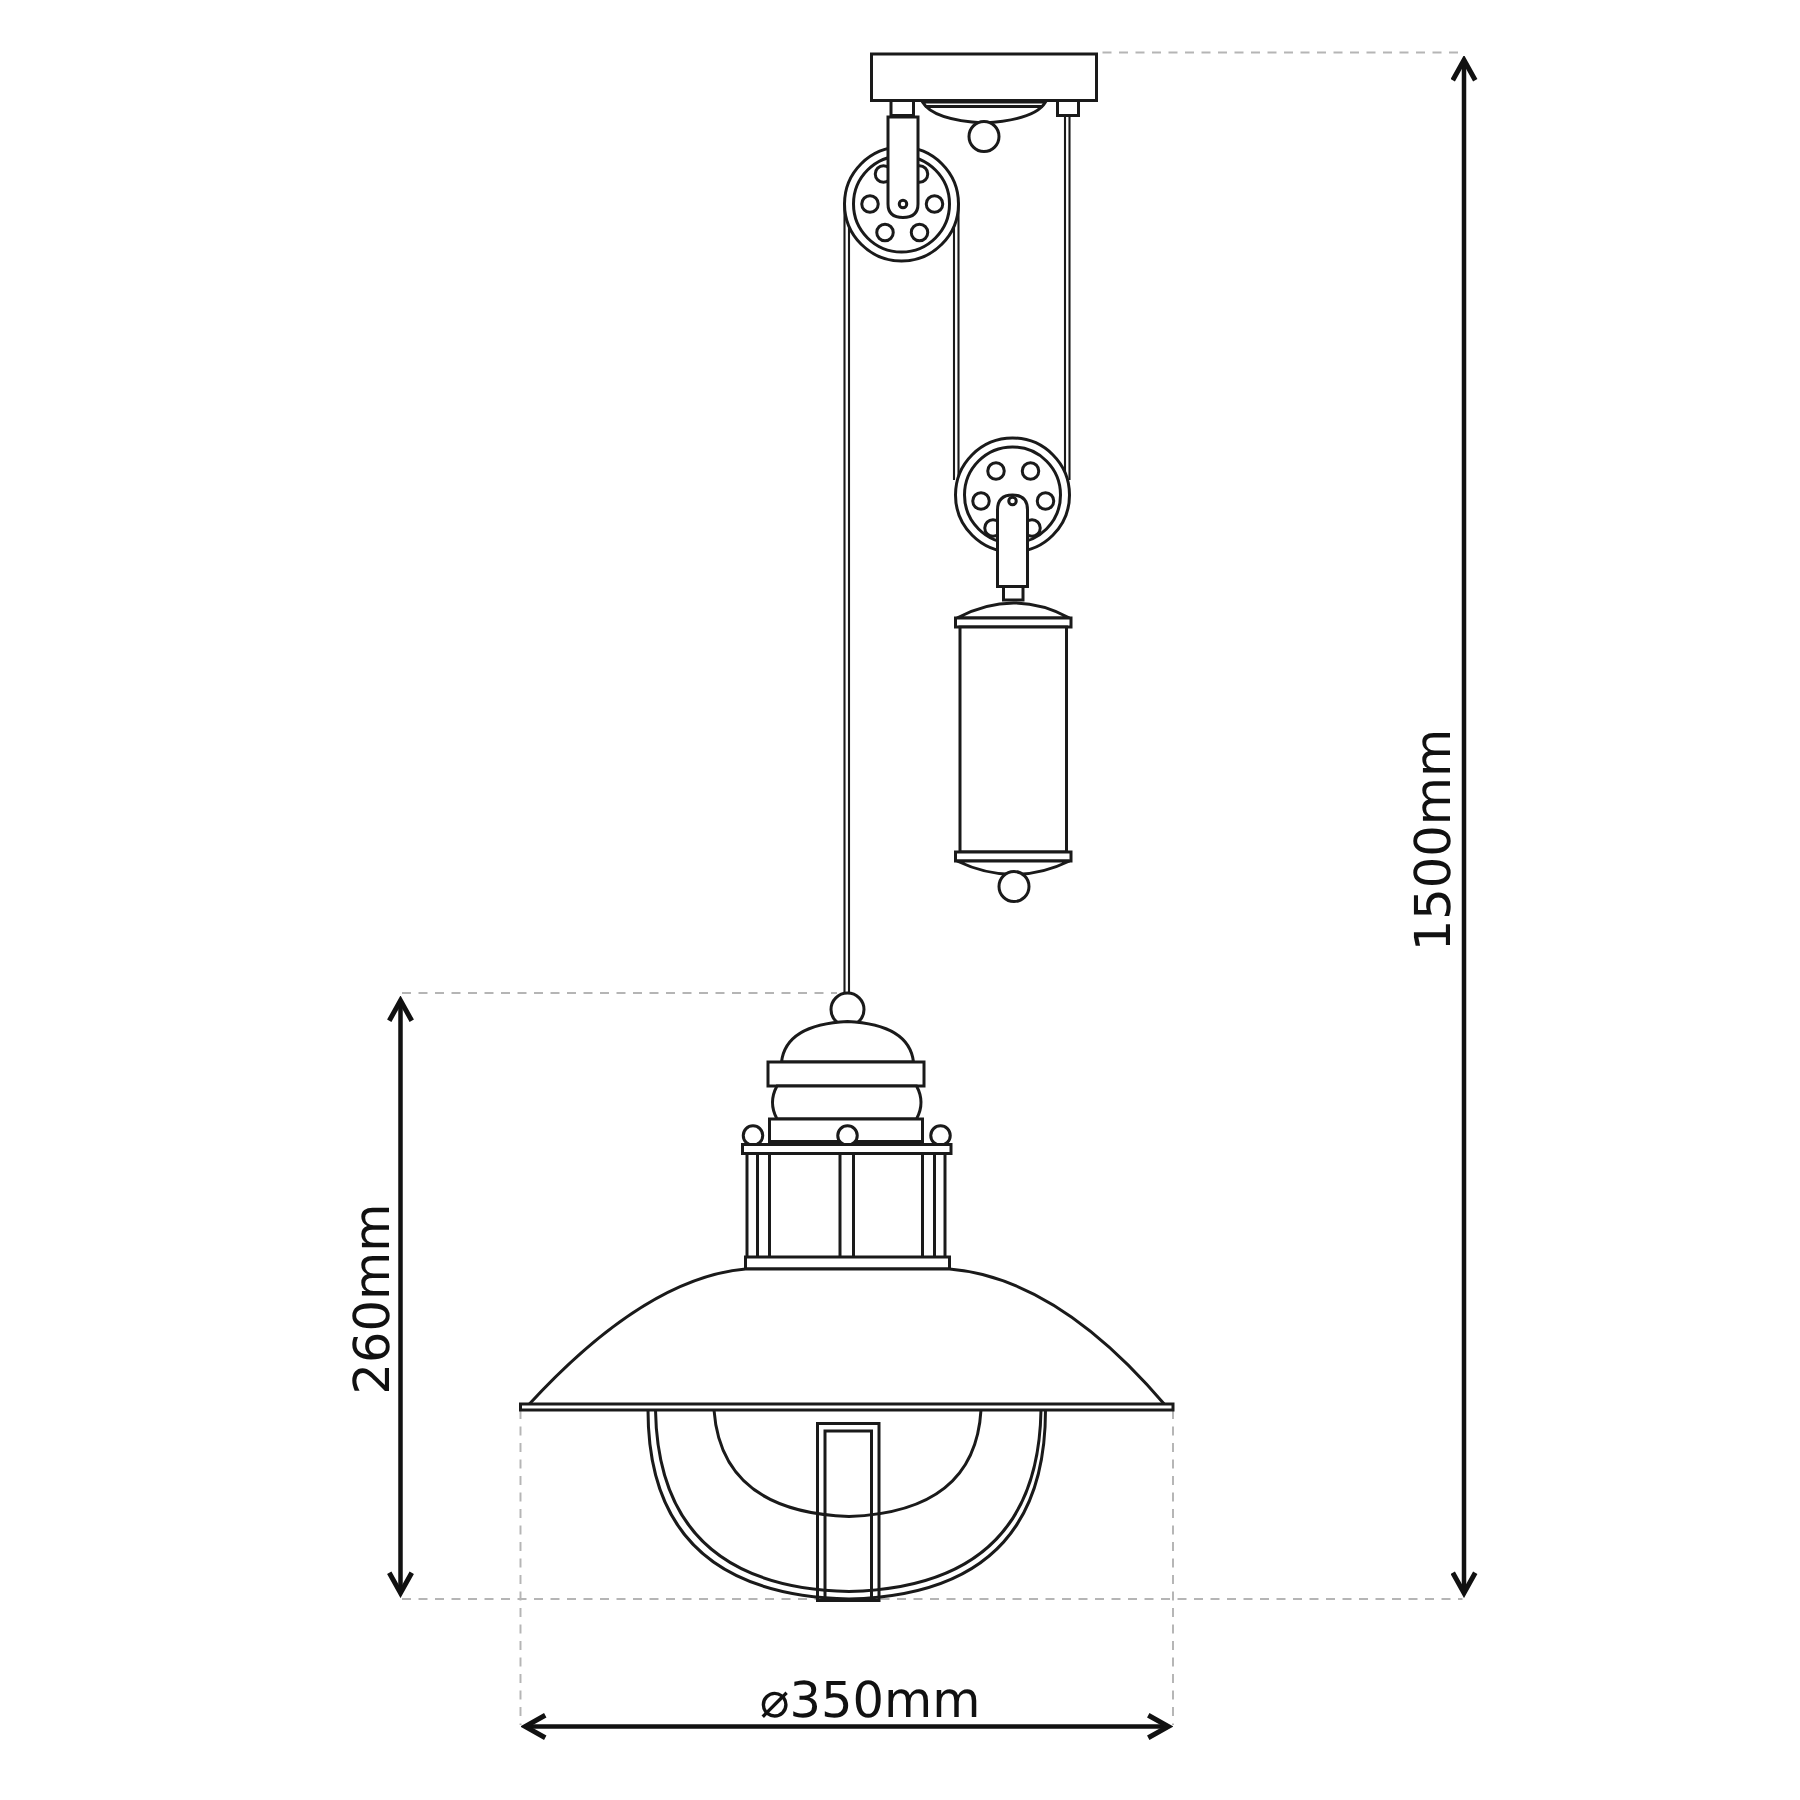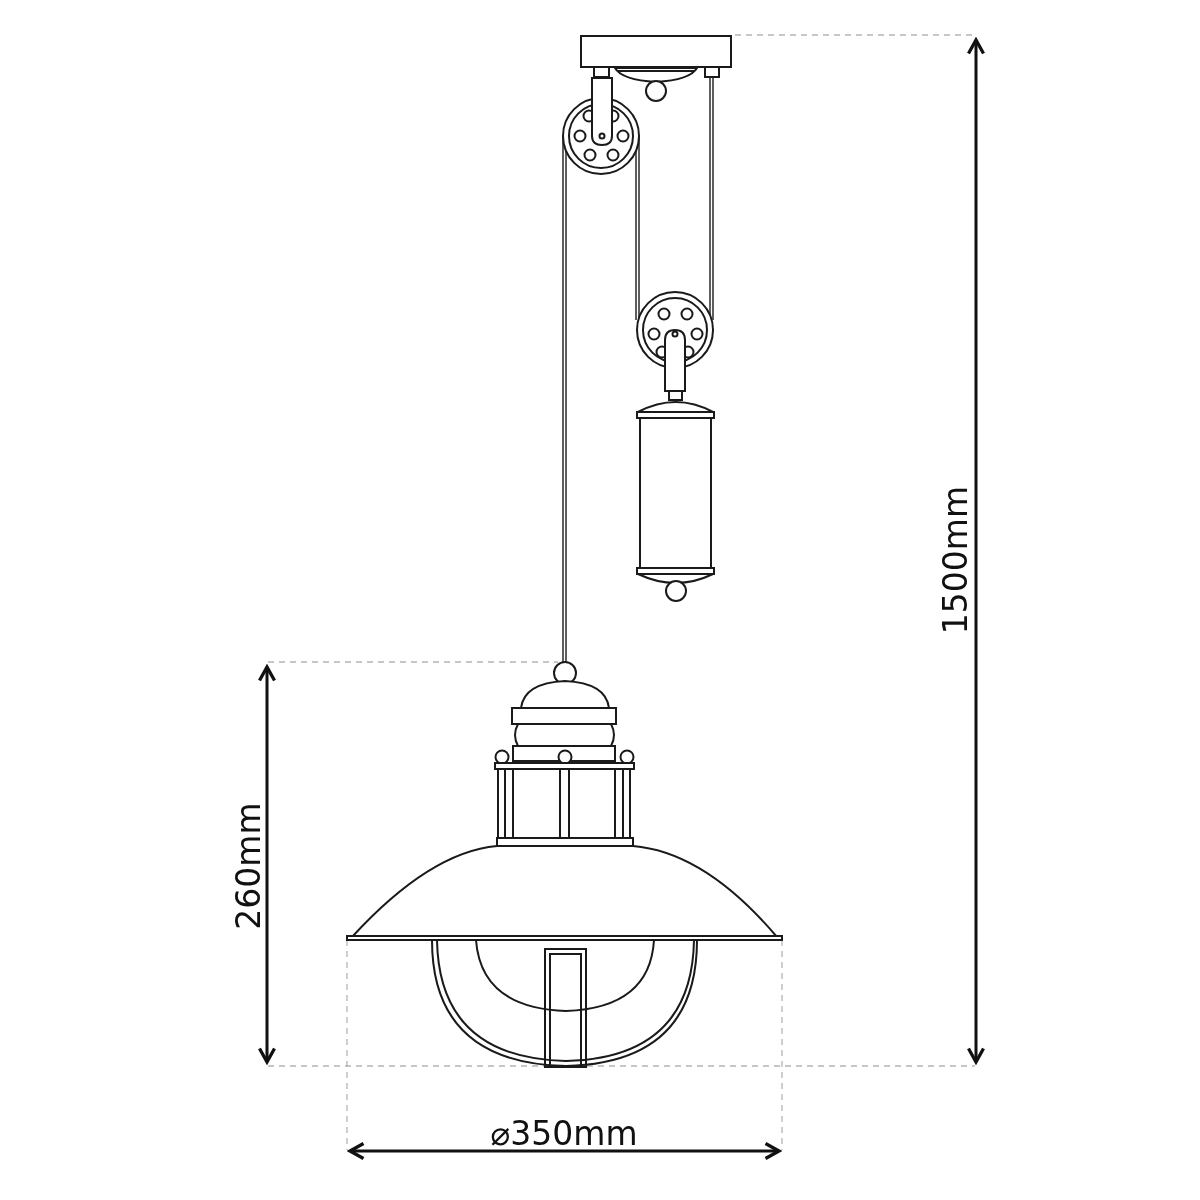--- a/index.html
+++ b/index.html
@@ -127,15 +127,15 @@
     <line class="dim" x1="976" y1="40" x2="976" y2="1062" marker-start="url(#arr)" marker-end="url(#arr)"></line>
     <line class="dim" x1="267" y1="667" x2="267" y2="1062" marker-start="url(#arr)" marker-end="url(#arr)"></line>
     <line class="dim" x1="350" y1="1151" x2="779" y2="1151" marker-start="url(#arr)" marker-end="url(#arr)"></line>
   </g>
 </svg>
 
 <div class="dimlabel" style="left:955px; top:560px; transform: translate(-50%,-50%) rotate(-90deg);">1500mm</div>
 
 <div class="dimlabel" style="left:248px; top:866px; transform: translate(-50%,-50%) rotate(-90deg);">260mm</div>
 
-<div class="dimlabel" style="left:564px; top:1133px; transform: translate(-50%,-50%);">
+<div class="dimlabel" style="left:580px; top:1133px; transform: translate(-50%,-50%);">
   <span>⌀</span><span>350mm</span>
 </div>
 
 </body></html>

